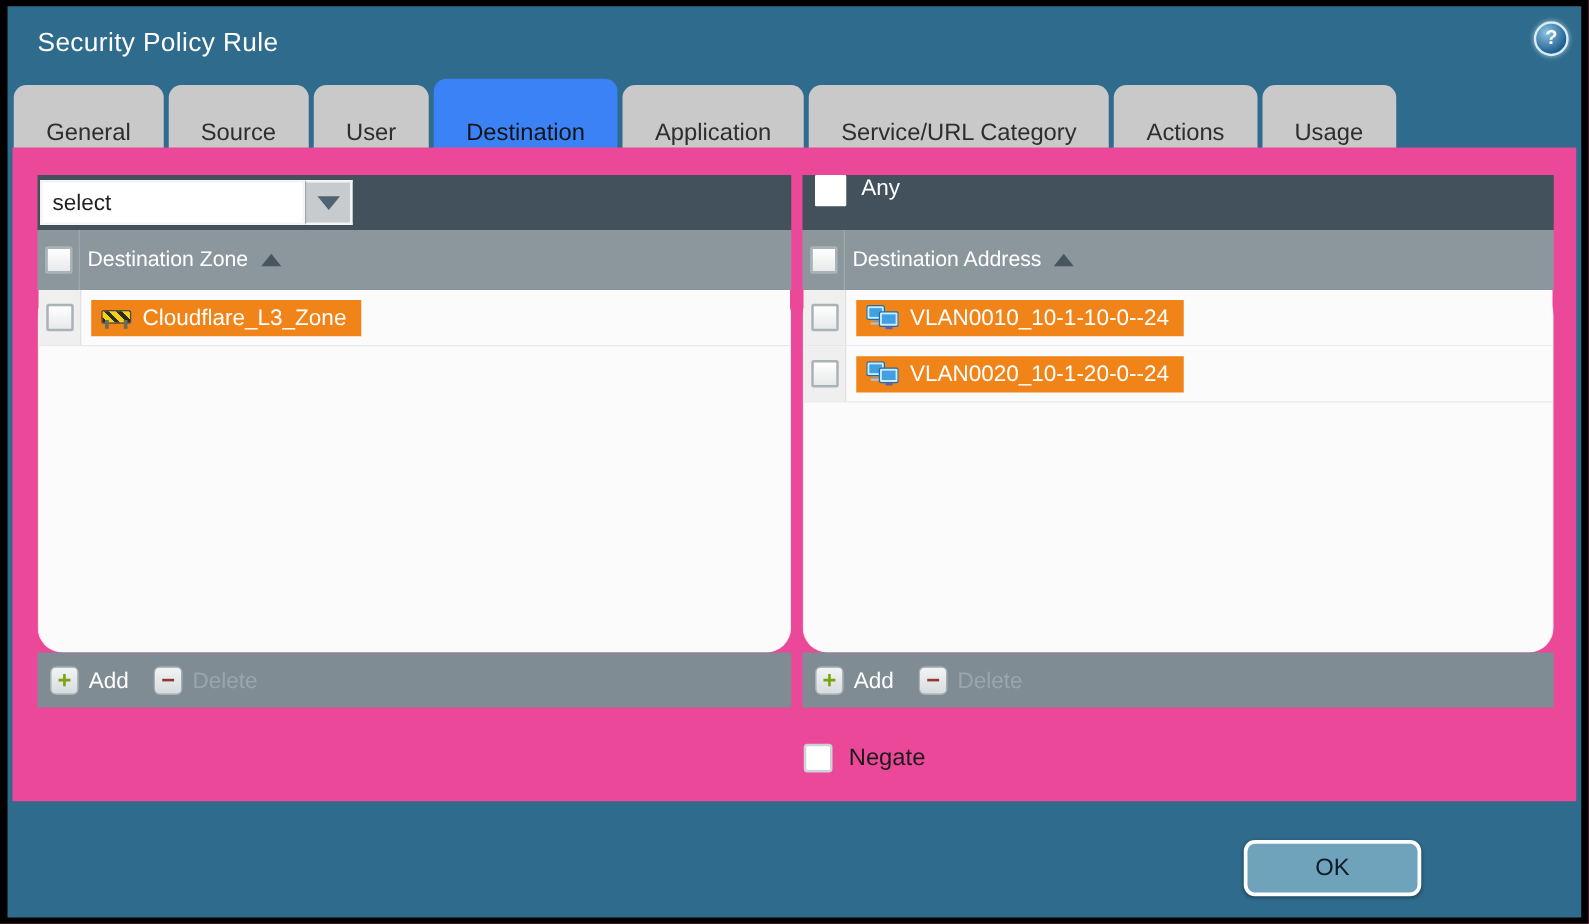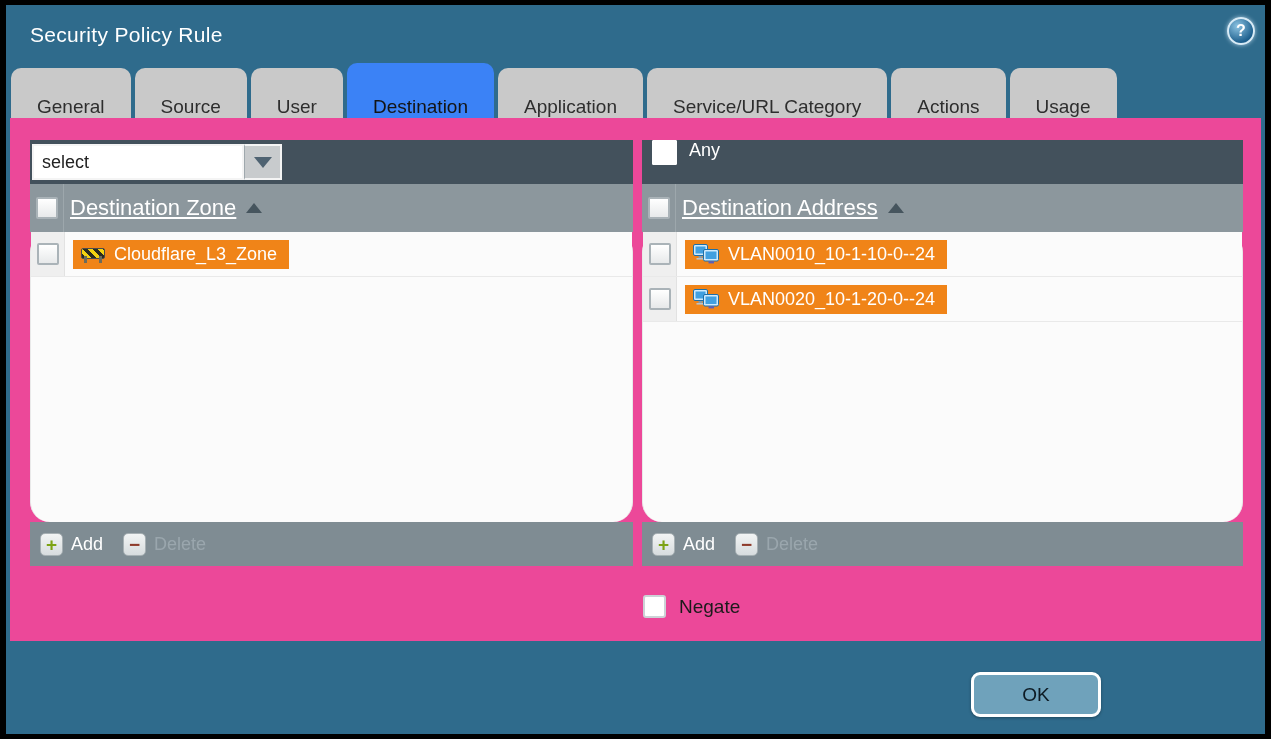--- a/index.html
+++ b/index.html
@@ -63,21 +63,21 @@
   .tri-up{display:inline-block;width:0;height:0;border-left:8px solid transparent;border-right:8px solid transparent;border-bottom:10px solid #46555e;margin-left:10px;}
   
   .cb{
     width:22px;height:22px;box-sizing:border-box;border:2px solid #aab3b8;border-radius:2px;
     background:linear-gradient(#ffffff,#e7e9ea);cursor:pointer;flex:none;
   }
   .cb-any{width:25px;height:25px;border:1px solid #ffffff;background:#fff;border-radius:1px;}
   .cb-negate{width:23px;height:23px;border:2px solid #ccd2d6;border-radius:3px;background:#fff;}
   .hdr-cb{margin-left:6px;}
   .hdr-sep{position:absolute;left:33px;top:0;bottom:0;width:1px;background:#9da7ac;}
-  .hdr-label{margin-left:12px;color:#fff;font-size:22px;display:flex;align-items:center;cursor:pointer;text-decoration:underline;}
+  .hdr-label{margin-left:12px;color:#fff;font-size:17px;display:flex;align-items:center;cursor:pointer;}
   .anybar-label{color:#fff;font-size:18px;margin-left:12px;}
   .topbar-flex{display:flex;height:100%;padding-left:10px;}
   
   .lrow{height:44px;display:flex;align-items:center;border-bottom:1px solid #e9e9e9;cursor:pointer;background:#fbfbfb;}
   .row-cbcol{width:33px;align-self:stretch;background:#efefef;border-right:1px solid #e2e2e2;display:flex;align-items:center;justify-content:center;}
   .chip{
     margin-left:8px;display:inline-flex;align-items:center;gap:9px;background:#F08418;
     padding:4px 12px 4px 8px;color:#fff;font-size:18px;cursor:pointer;white-space:nowrap;
   }
   
@@ -102,21 +102,21 @@
   .foot-btn.disabled{cursor:default;}
   
   .negate{position:absolute;left:633px;top:462px;display:flex;align-items:center;gap:13px;margin-top:15px;}
   .negate-label{font-size:19px;color:#1b1b1b;}
   
   .btn{
     position:absolute;top:667px;height:45px;border:3px solid #fff;border-radius:9px;
     box-sizing:border-box;display:flex;align-items:center;justify-content:center;
     font-size:19px;color:#0d1b24;cursor:pointer;box-shadow:0 1px 3px rgba(0,0,0,.35);
   }
-  .btn-ok{left:965px;width:130px;background:#6FA2BB;}
+  .btn-ok{left:989px;width:142px;background:#6FA2BB;}
   .btn-cancel{left:1107px;width:132px;background:#C9CBCC;}
 </style>
 </head>
 <body>
 
 <div class="dialog">
   <div class="title">Security Policy Rule</div>
   <div class="help">?</div>
 
   <div class="tabs">

